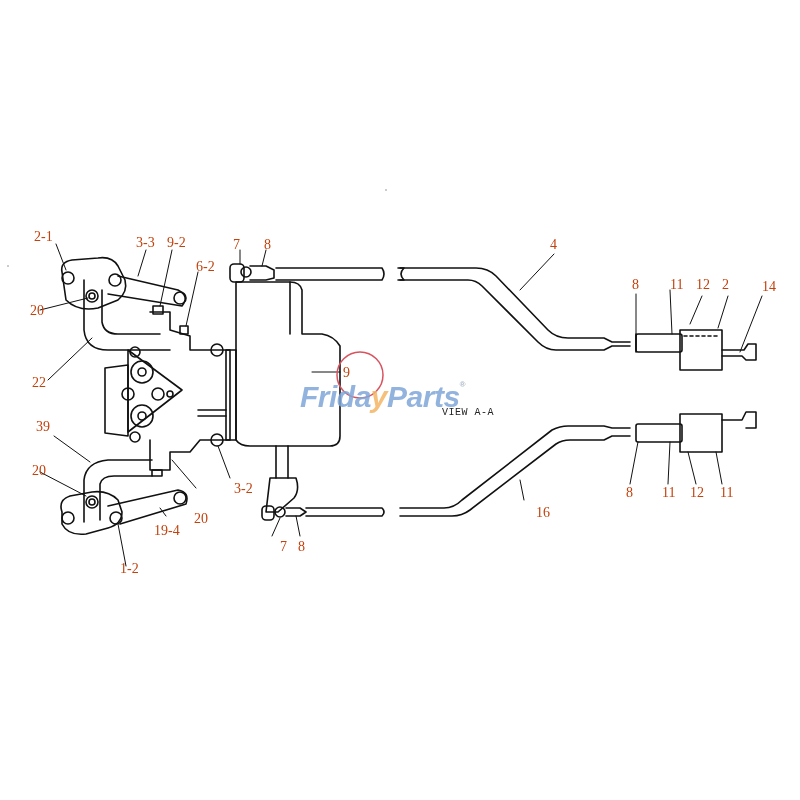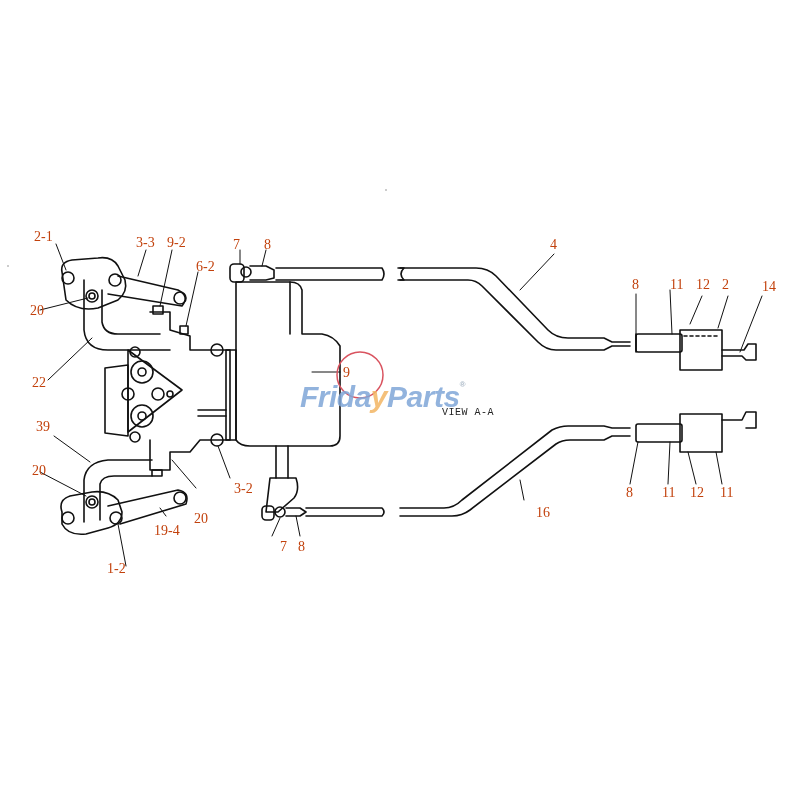--- a/index.html
+++ b/index.html
@@ -163,21 +163,21 @@
 <span class="lbl" style="left:722px;top:278px">2</span>
 <span class="lbl" style="left:762px;top:280px">14</span>
 <span class="lbl" style="left:30px;top:304px">20</span>
 <span class="lbl" style="left:32px;top:376px">22</span>
 <span class="lbl" style="left:343px;top:366px">9</span>
 <span class="lbl" style="left:36px;top:420px">39</span>
 <span class="lbl" style="left:32px;top:464px">20</span>
 <span class="lbl" style="left:234px;top:482px">3-2</span>
 <span class="lbl" style="left:194px;top:512px">20</span>
 <span class="lbl" style="left:154px;top:524px">19-4</span>
-<span class="lbl" style="left:107px;top:562px">1-2</span>
+<span class="lbl" style="left:120px;top:562px">1-2</span>
 <span class="lbl" style="left:280px;top:540px">7</span>
 <span class="lbl" style="left:298px;top:540px">8</span>
 <span class="lbl" style="left:536px;top:506px">16</span>
 <span class="lbl" style="left:626px;top:486px">8</span>
 <span class="lbl" style="left:662px;top:486px">11</span>
 <span class="lbl" style="left:690px;top:486px">12</span>
 <span class="lbl" style="left:720px;top:486px">11</span>
 
 <span class="view" style="left:442px;top:407px">VIEW A-A</span>
 

